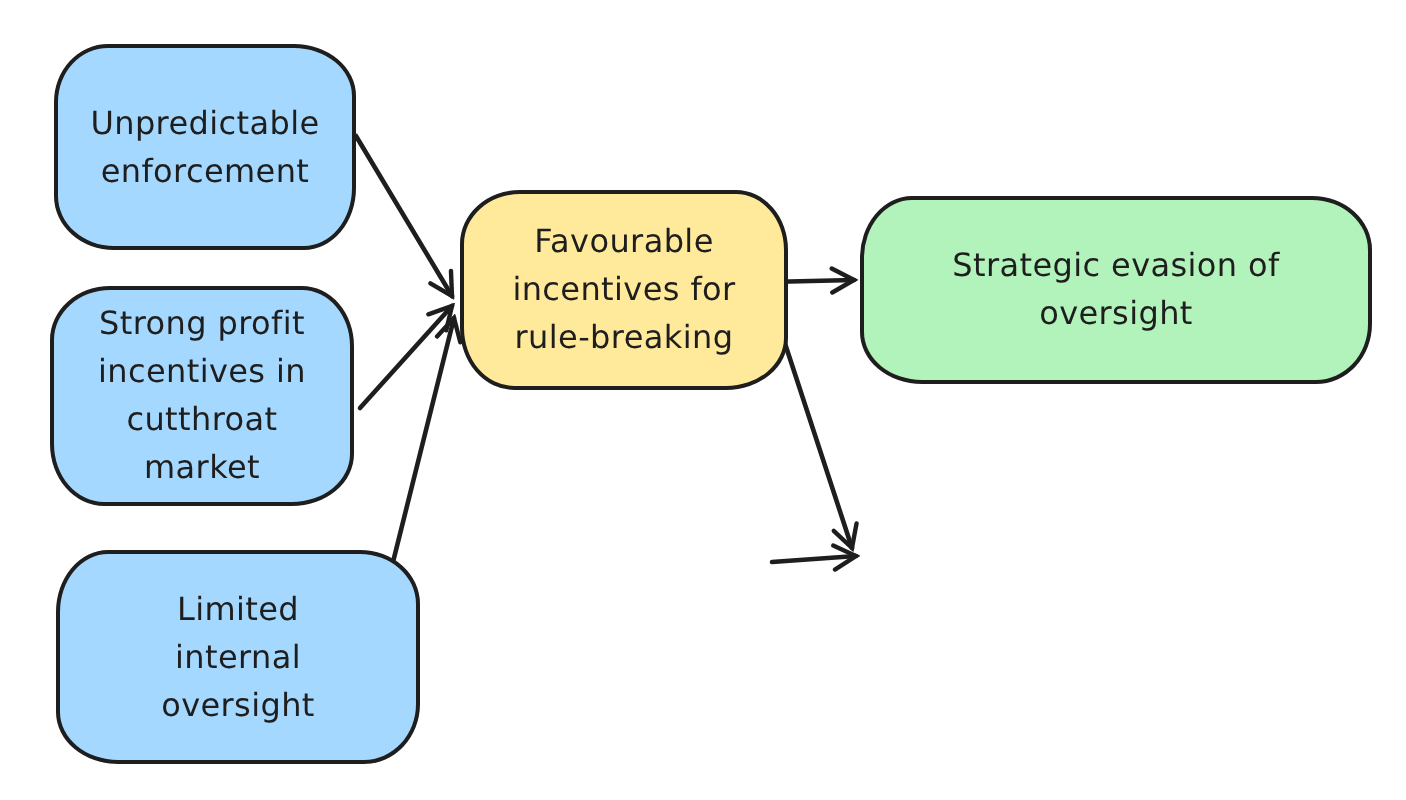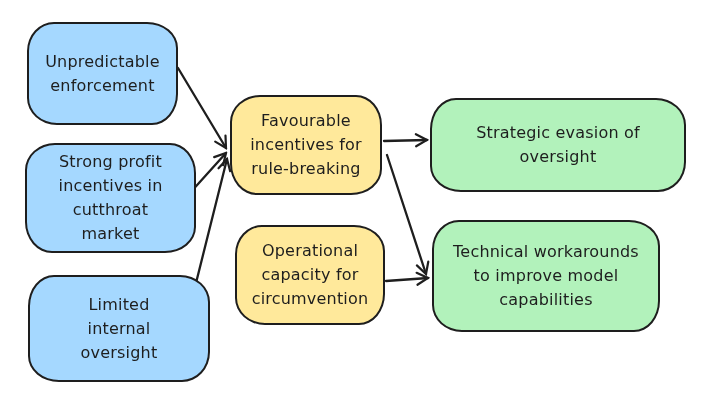--- a/index.html
+++ b/index.html
@@ -29,23 +29,23 @@
     white-space: pre-line;
     letter-spacing: 0.2px;
     padding: 4px 8px;
   }
   
   .node.r-a { border-radius: 27px 31px 26px 30px / 29px 26px 31px 27px; }
   .node.r-b { border-radius: 30px 26px 31px 27px / 27px 30px 26px 31px; }
   .node.r-c { border-radius: 26px 30px 28px 31px / 31px 27px 30px 26px; }
 
   .n-unpredictable { left: 27px;  top: 22px;  width: 151px; height: 103px; }
-  .n-strong-profit { left: 25px;  top: 143px; width: 171px; height: 110px; }
+  .n-strong-profit { left: 25px;  top: 143px; width: 152px; height: 110px; }
   .n-limited       { left: 28px;  top: 275px; width: 182px; height: 107px; }
-  .n-favourable    { left: 230px; top: 95px;  width: 152px; height: 100px; }
+  .n-favourable    { left: 230px; top: 95px;  width: 164px; height: 100px; }
   .n-operational   { left: 235px; top: 225px; width: 150px; height: 100px; }
   .n-strategic     { left: 430px; top: 98px;  width: 256px; height: 94px;  }
   .n-technical     { left: 432px; top: 220px; width: 228px; height: 112px; }
 
   svg.arrows {
     position: absolute;
     left: 0; top: 0;
     width: 703px;
     height: 400px;
     color: #1e1e1e;
@@ -94,30 +94,20 @@
 internal
 oversight</span>
   </div>
 
   <div class="node r-b n-favourable" style="background: rgb(255, 233, 155); border-color: rgb(30, 30, 30);">
     <span>Favourable
 incentives for
 rule-breaking</span>
   </div>
 
-  <div class="node r-a n-operational" style="background: rgb(255, 233, 155); border-color: rgb(30, 30, 30);">
-    <span>Operational
-capacity for
-circumvention</span>
-  </div>
 
   <div class="node r-c n-strategic" style="background: rgb(178, 242, 187); border-color: rgb(30, 30, 30);">
     <span>Strategic evasion of
 oversight</span>
   </div>
 
-  <div class="node r-a n-technical" style="background: rgb(178, 242, 187); border-color: rgb(30, 30, 30);">
-    <span>Technical workarounds
-to improve model
-capabilities</span>
-  </div>
 
 </div>
 
 </body></html>

